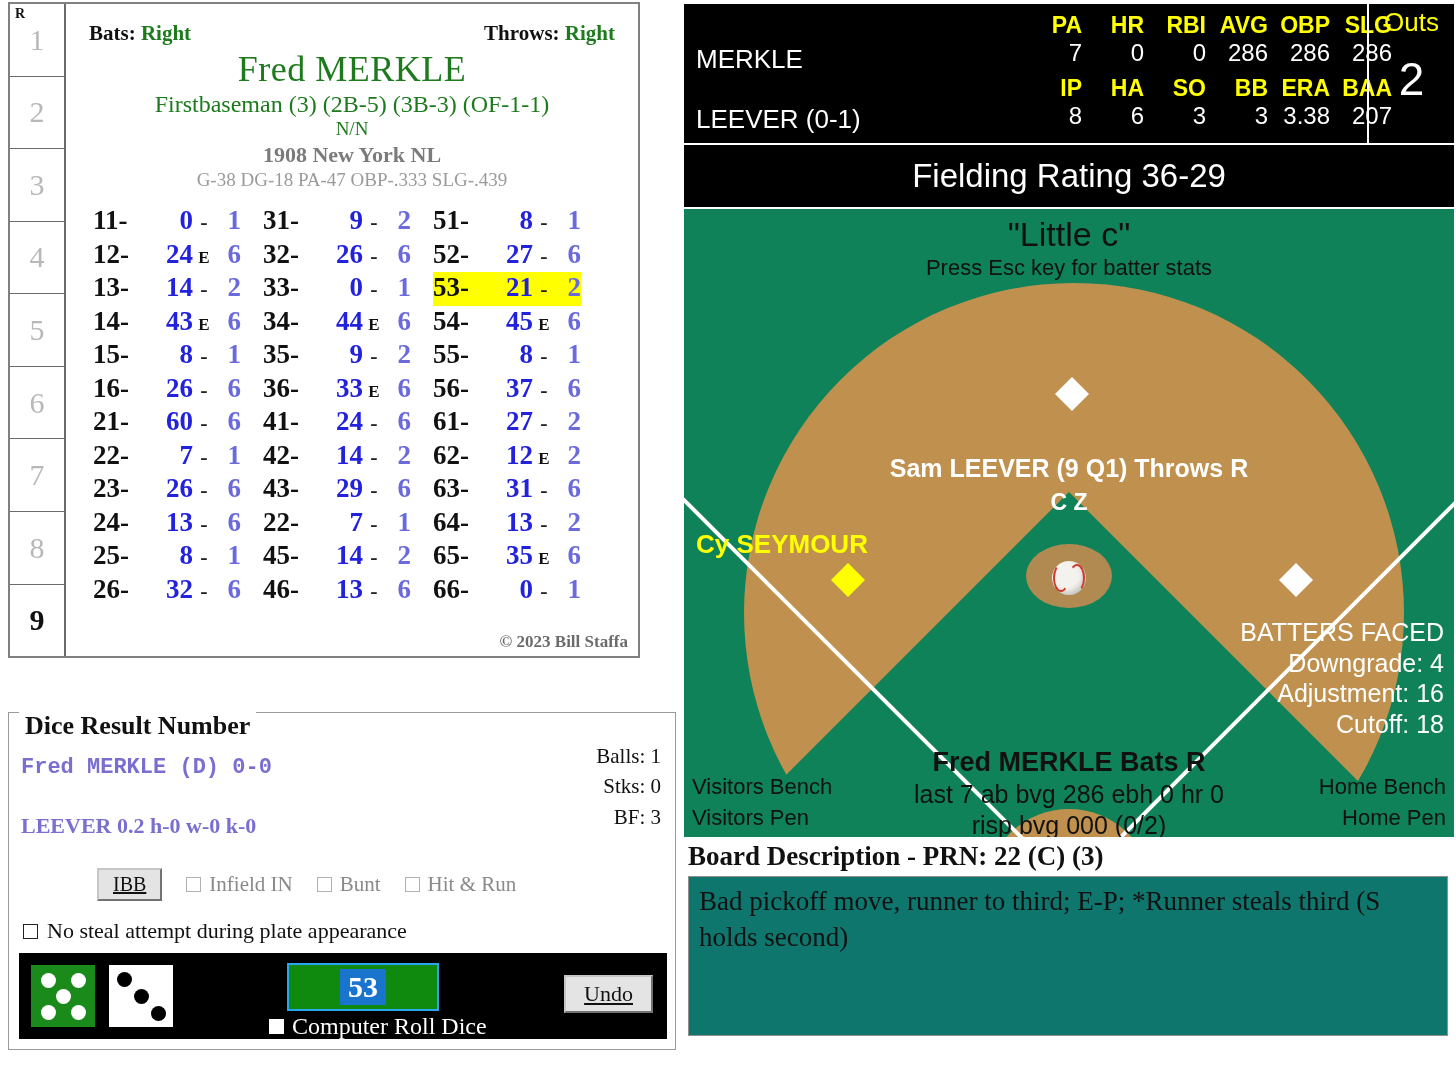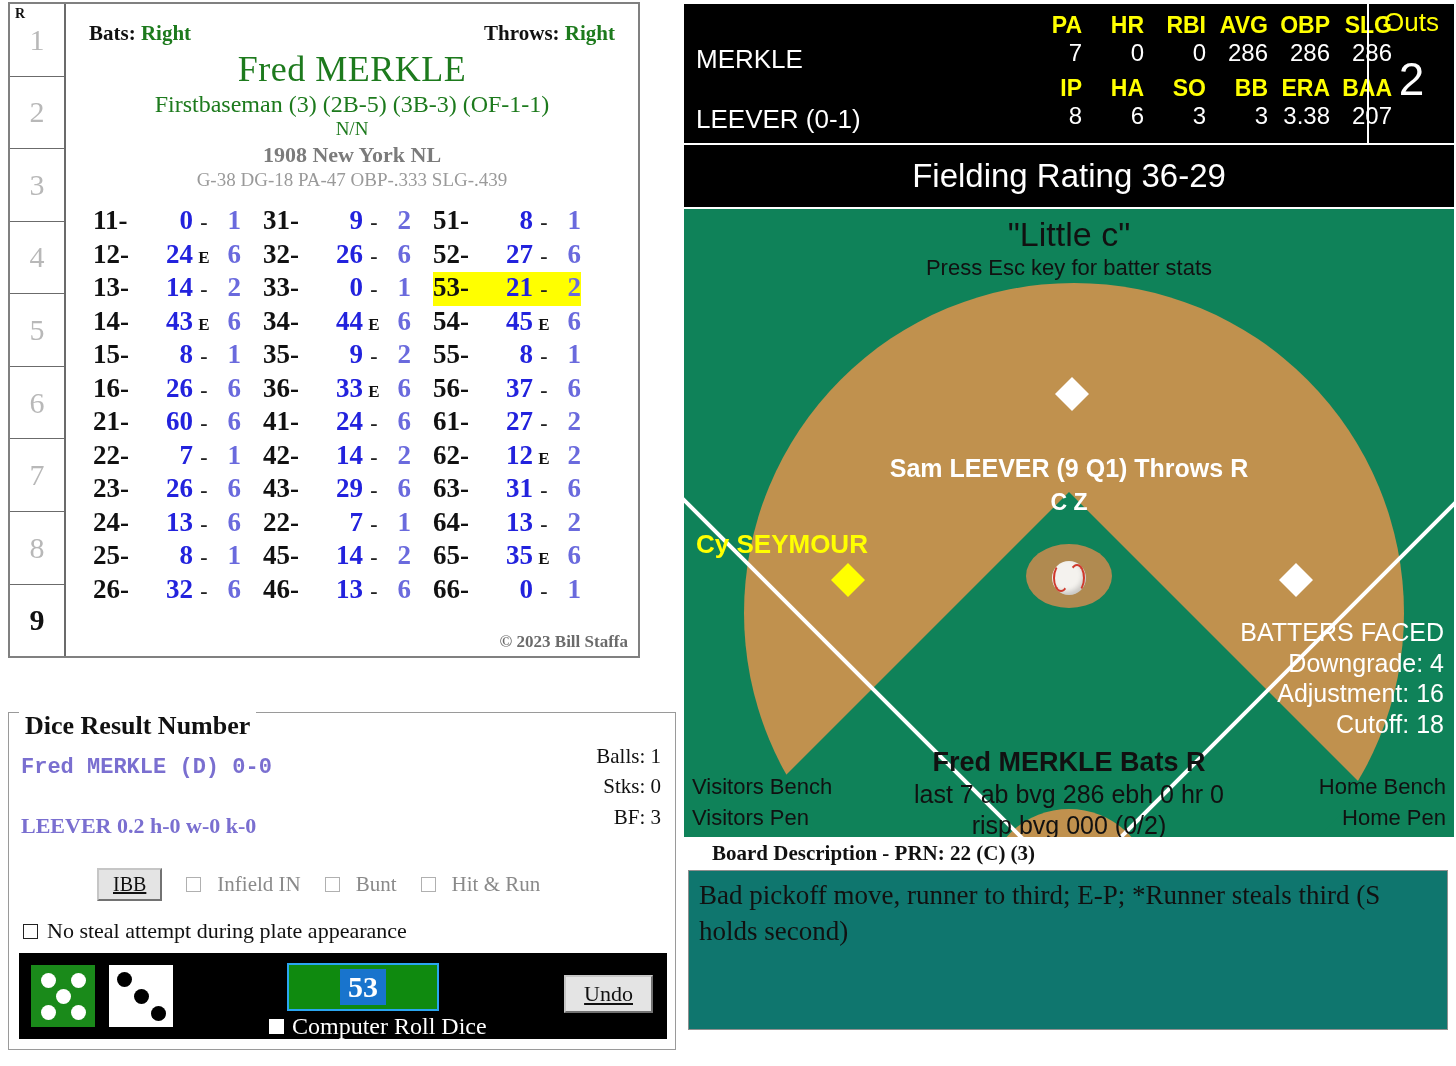--- a/index.html
+++ b/index.html
@@ -189,21 +189,21 @@
   #ibb-button {
     border: 2px outset #c6c6c6;
     background: #e4e4e4;
     padding: 3px 14px;
     font-size: 20px;
     color: #111;
     font-family: "Liberation Serif", serif;
   }
   #ibb-button u { text-decoration: underline; }
   .chk-item {
-    display: flex; align-items: center; gap: 16px;
+    display: flex; align-items: center; gap: 8px;
     font-size: 21px; color: #8a8a8a;
     font-family: "Liberation Serif", serif;
   }
   .chk-box {
     width: 15px; height: 15px;
     border: 1px solid #b0b0b0;
     background: #fff;
     display: inline-block;
   }
   .chk-box.dark { border-color: #222; }
@@ -482,25 +482,24 @@
     font-family: "Liberation Sans", sans-serif;
   }
   #home-pen {
     position: absolute; right: 8px; top: 596px;
     font-size: 22px; color: #111;
     font-family: "Liberation Sans", sans-serif;
   }
 
   #board-desc-label {
     margin-top: 4px;
-    font-size: 21px; font-weight: bold;
+    font-size: 27px; font-weight: bold;
     color: #111;
     font-family: "Liberation Serif", serif;
     padding-left: 6px;
-    margin-left: 24px;
   }
   #board-desc-box {
     margin-top: 4px;
     margin-left: 6px;
     width: 760px; height: 160px;
     border: 1px solid #8f8f8f;
     background: #0f766e;
     padding: 6px 10px;
     font-size: 27px;
     color: #111;

